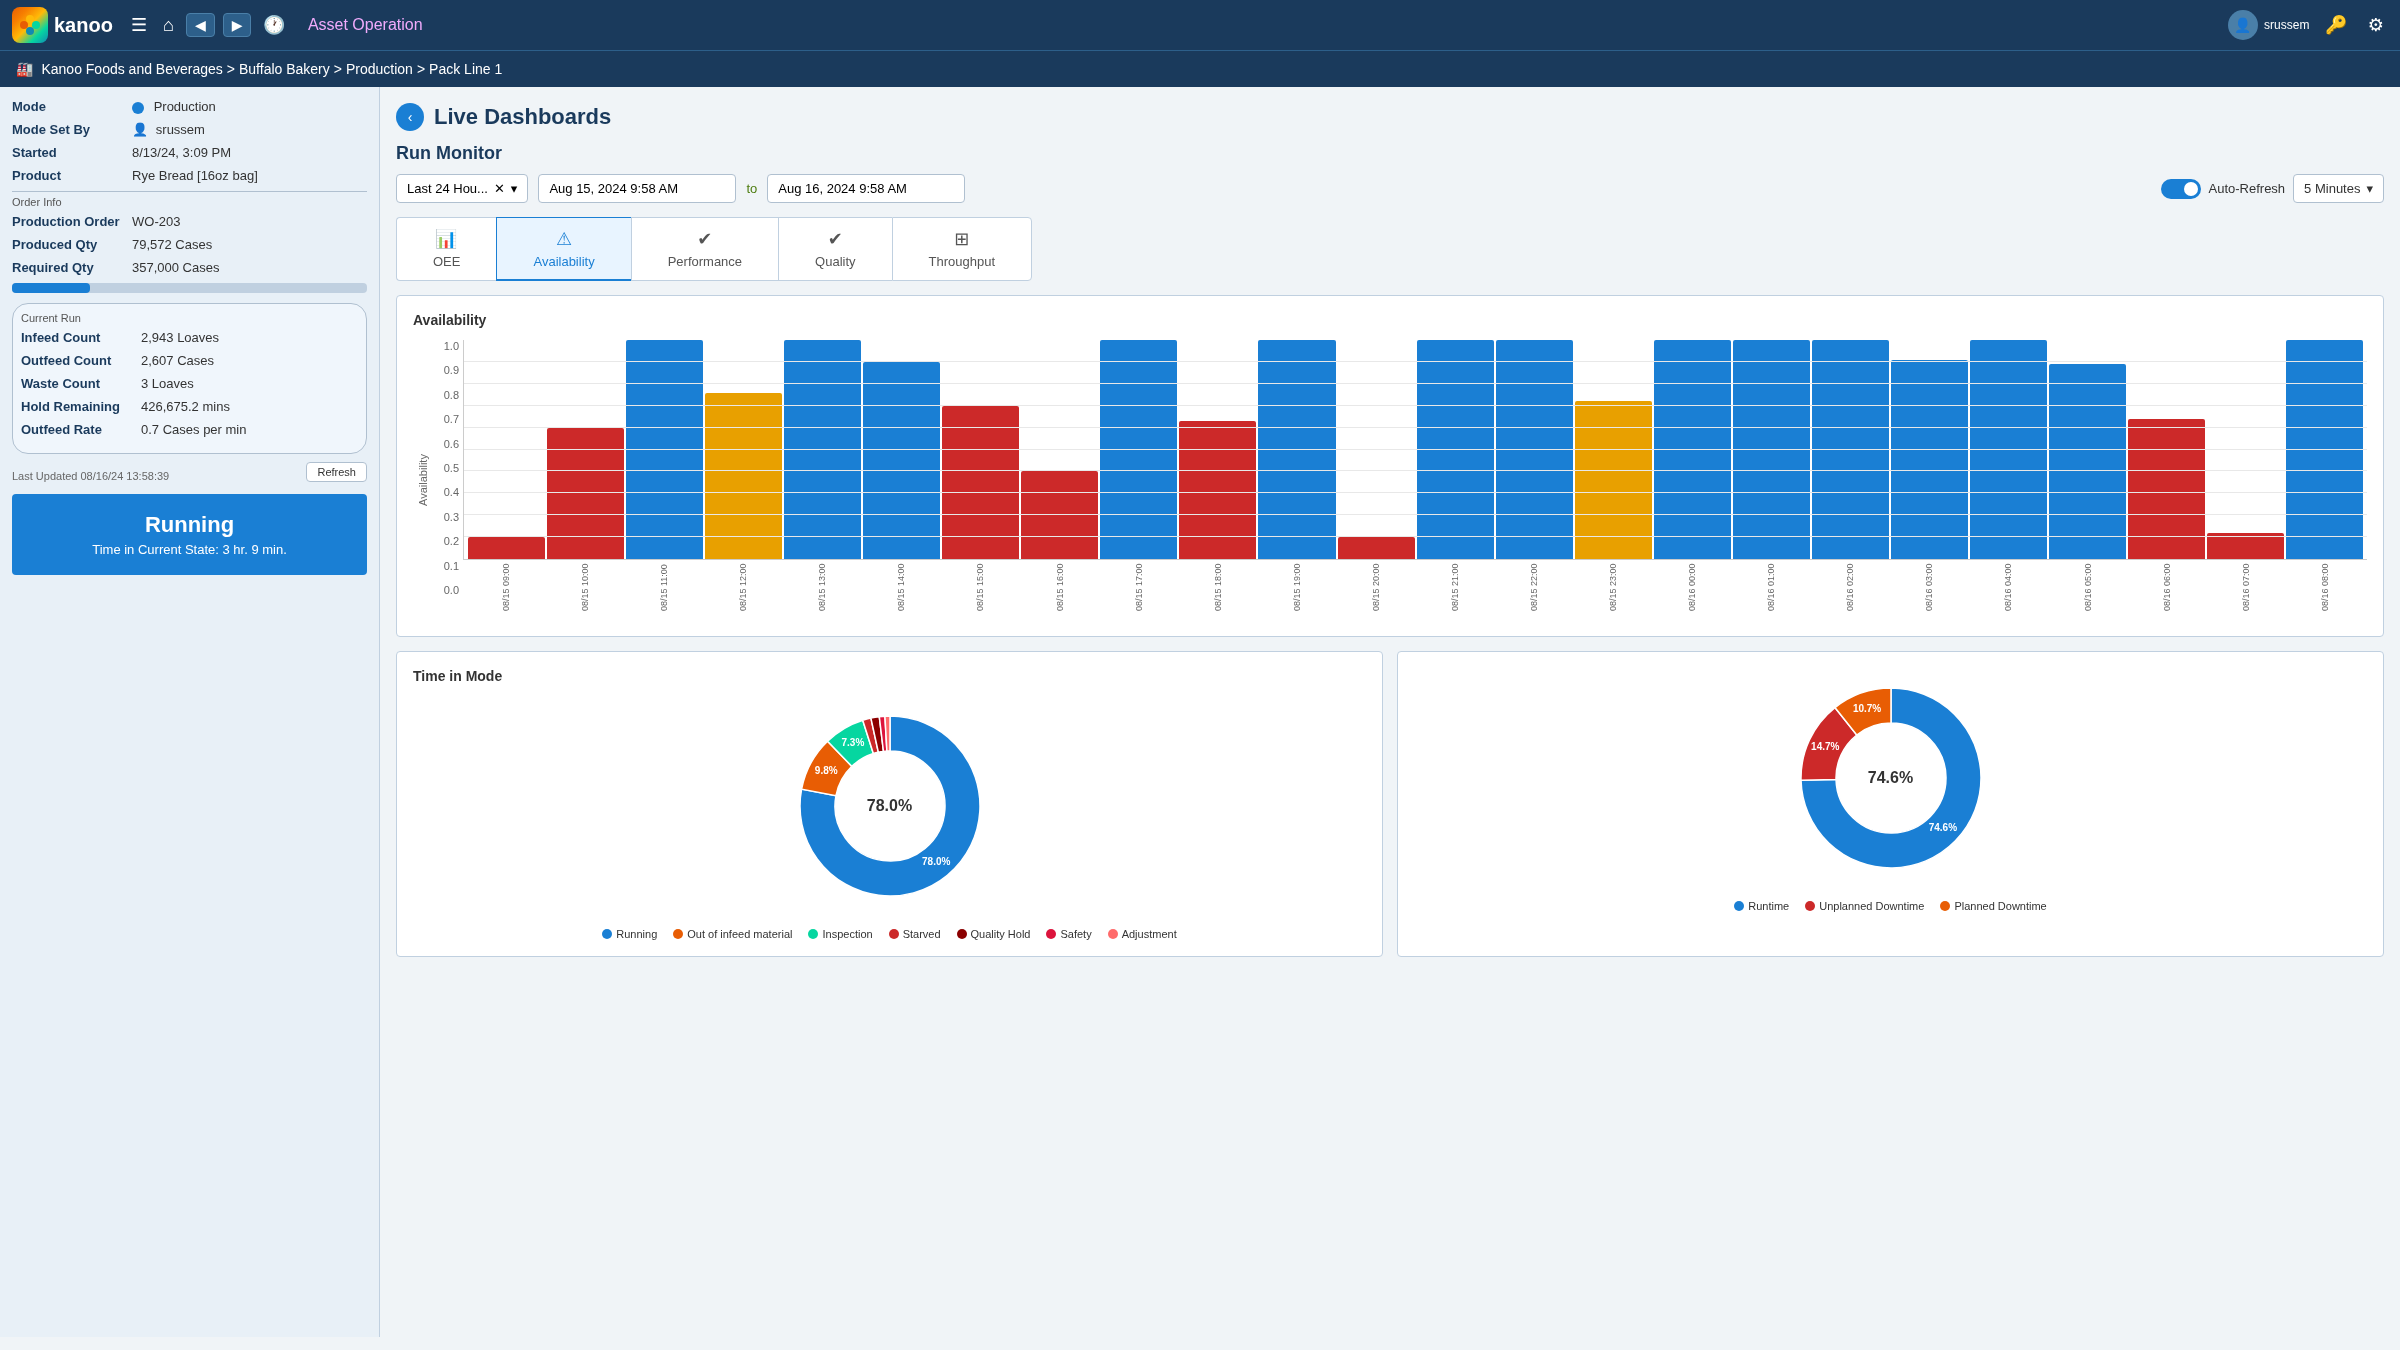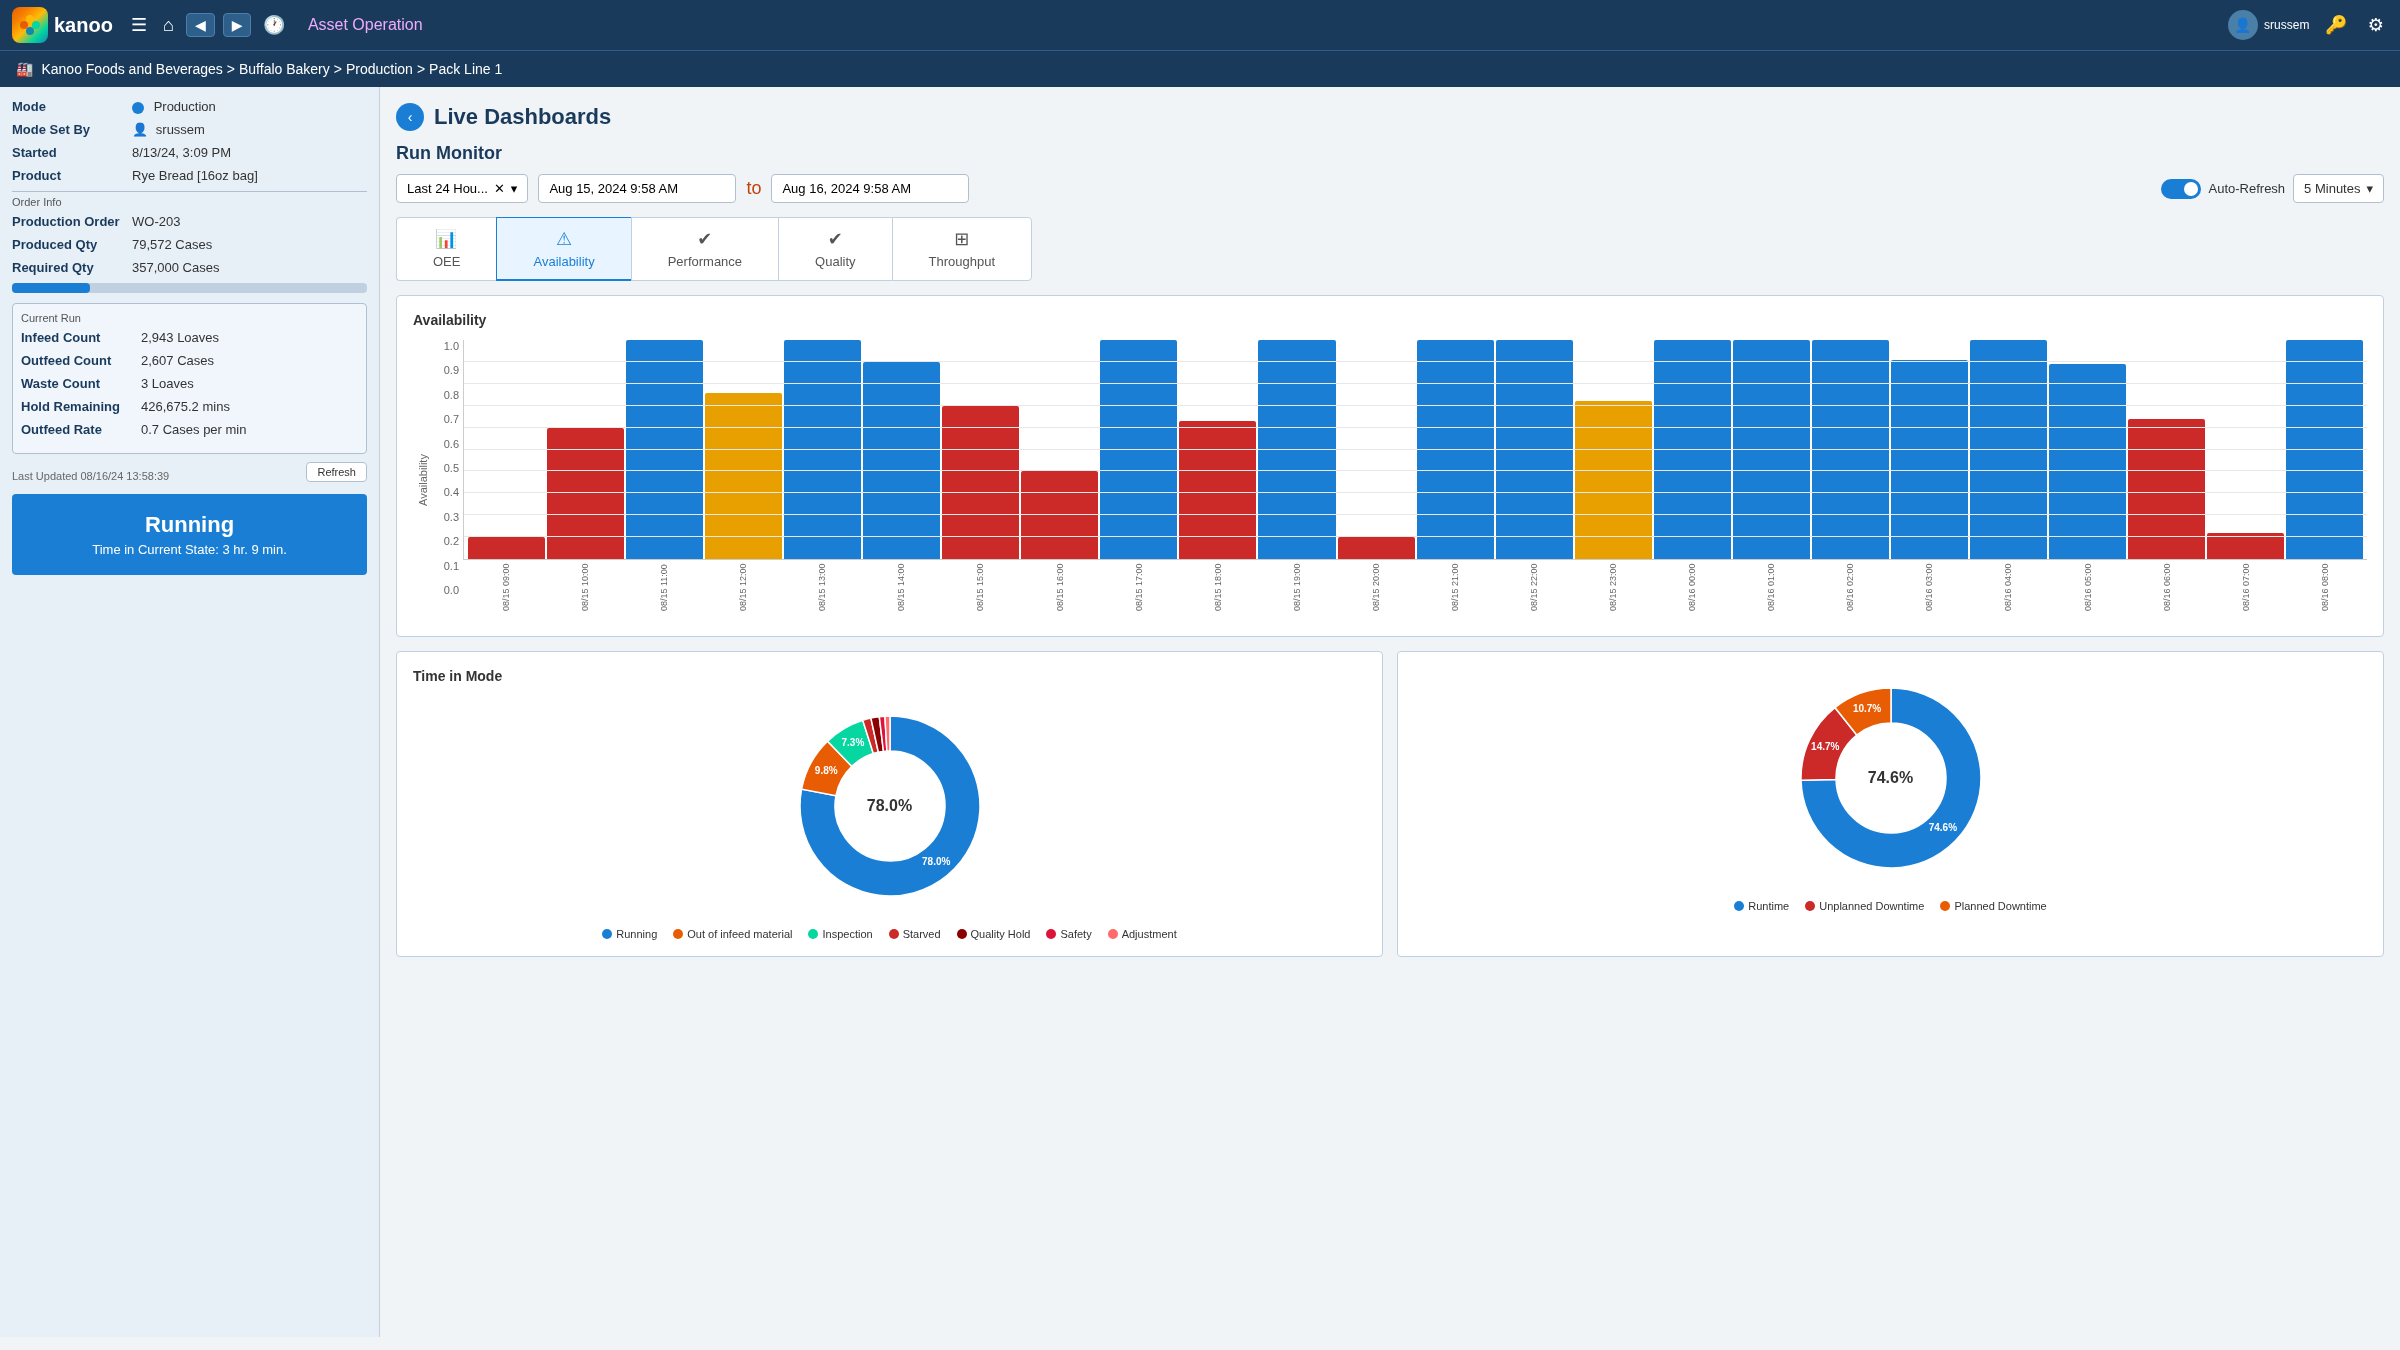--- a/index.html
+++ b/index.html
@@ -165,21 +165,21 @@
       height: 10px;
       width: 100%;
     }
     .progress-bar-fill {
       background: #1a7fd4;
       border-radius: 4px;
       height: 10px;
     }
     .current-run-section {
       border: 1px solid #b0c0d0;
-      border-radius: 4px;
+      border-radius: 16px;
       padding: 8px;
       margin-top: 4px;
       background: #f0f6fc;
     }
     .current-run-title {
       font-size: 11px;
       color: #555;
       margin-bottom: 6px;
     }
     .last-updated {
@@ -288,22 +288,22 @@
       cursor: pointer;
     }
     .date-input {
       background: white;
       border: 1px solid #b0c0d0;
       border-radius: 4px;
       padding: 6px 10px;
       font-size: 13px;
     }
     .to-label {
-      font-size: 18px;
-      color: #c2410c;
+      font-size: 13px;
+      color: #4d7c0f;
     }
     .auto-refresh-toggle {
       margin-left: auto;
       display: flex;
       align-items: center;
       gap: 8px;
       font-size: 13px;
       color: #333;
     }
     .toggle-switch {

